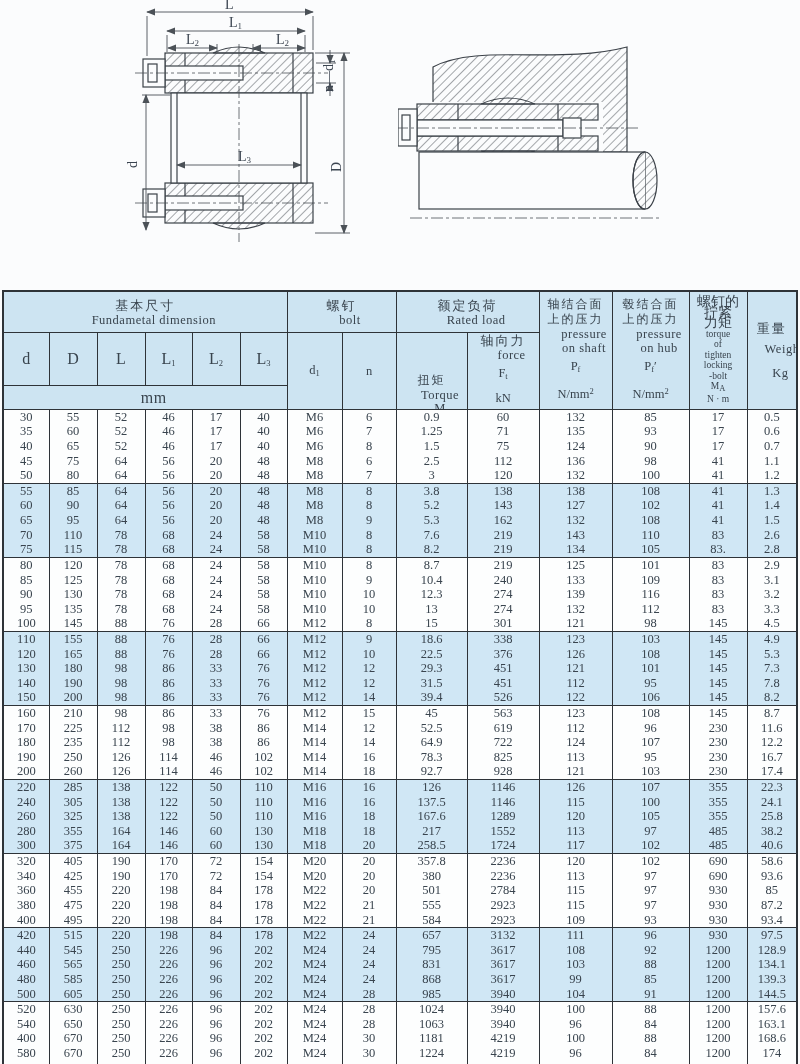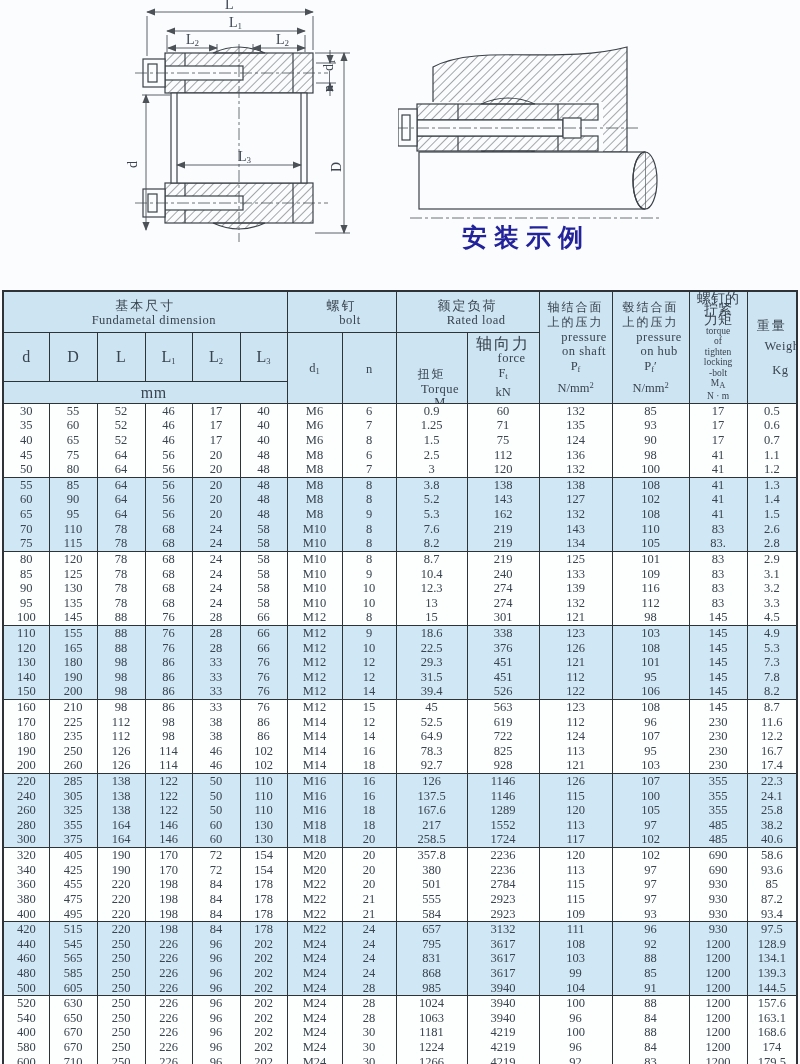--- a/index.html
+++ b/index.html
@@ -38,21 +38,21 @@
     padding:0;overflow:hidden;
     color:#39444e;
   }
   thead th{
     background:#cde4f2;
     border-top:1px solid #2e3338;border-bottom:1px solid #2e3338;
     font-weight:normal;
   }
   .h-zh{font-size:13px;line-height:15px;letter-spacing:2px;}
   .h-en{font-size:12.5px;line-height:14px;letter-spacing:0.5px;padding-left:17px;}
-  .h-sym{font-size:12.5px;line-height:16px;}
+  .h-sym{font-size:12.5px;line-height:22px;}
   .h-small{font-size:9.5px;line-height:10.5px;letter-spacing:0;}
   .h-small.zh{font-size:14px;}
   .row1 th{height:40px;margin-top:32px;}
   .row2 th{height:48px;}
   .row3 th{height:21px;}
   .dimletter{font-size:16px;}
   .gap6{height:6px;}
   .gap10{height:10px;}
   sub{font-size:8.5px;vertical-align:-2px;}
   sup{font-size:8.5px;vertical-align:4px;}
@@ -176,21 +176,20 @@
       <path d="M247,127 A12,28.5 0 0 1 247,184" fill="url(#h1)"></path>
       <path d="M247,127 A12,28.5 0 0 0 247,184" fill="#fbfcfd"></path>
       <path d="M247,127 A12,28.5 0 0 0 247,184" fill="url(#h1)"></path>
     </g>
     <g stroke="#4b5157" stroke-width="0.8" fill="none" stroke-dasharray="12 3 3 3">
       <line x1="-2" y1="103" x2="240" y2="103"></line>
       <line x1="12" y1="193" x2="262" y2="193"></line>
     </g>
   </svg>
 
-  <div class="caption">安装示例</div>
 </div>
 
 <div class="tbl-wrap">
   <table>
     <colgroup>
         <col style="width: 46px;">
         <col style="width: 48px;">
         <col style="width: 48px;">
         <col style="width: 47px;">
         <col style="width: 48px;">
@@ -262,21 +261,21 @@
         <th><span class="dimletter">L<sub>2</sub></span></th>
         <th><span class="dimletter">L<sub>3</sub></span></th>
         <th rowspan="2"><span class="h-sym">d<sub>1</sub></span></th>
         <th rowspan="2"><span class="h-sym">n</span></th>
         <th rowspan="2" style="vertical-align:bottom;">
           <div class="h-zh" style="font-size:12px">扭矩</div>
           <div class="h-en">Torque</div>
           <div class="h-en" style="height:7px;line-height:13px;overflow:hidden;">M</div>
         </th>
         <th rowspan="2">
-          <div class="h-zh" style="font-size:16px">轴向力</div>
+          <div class="h-zh" style="font-size:13px">轴向力</div>
           <div class="h-en">force</div>
           <div class="h-sym">F<sub>t</sub></div>
           <div class="h-sym">kN</div>
         </th>
       </tr>
       <tr class="row3">
         <th colspan="6"><span class="h-en" style="font-size:16px">mm</span></th>
       </tr>
     </thead>
     <tbody>

